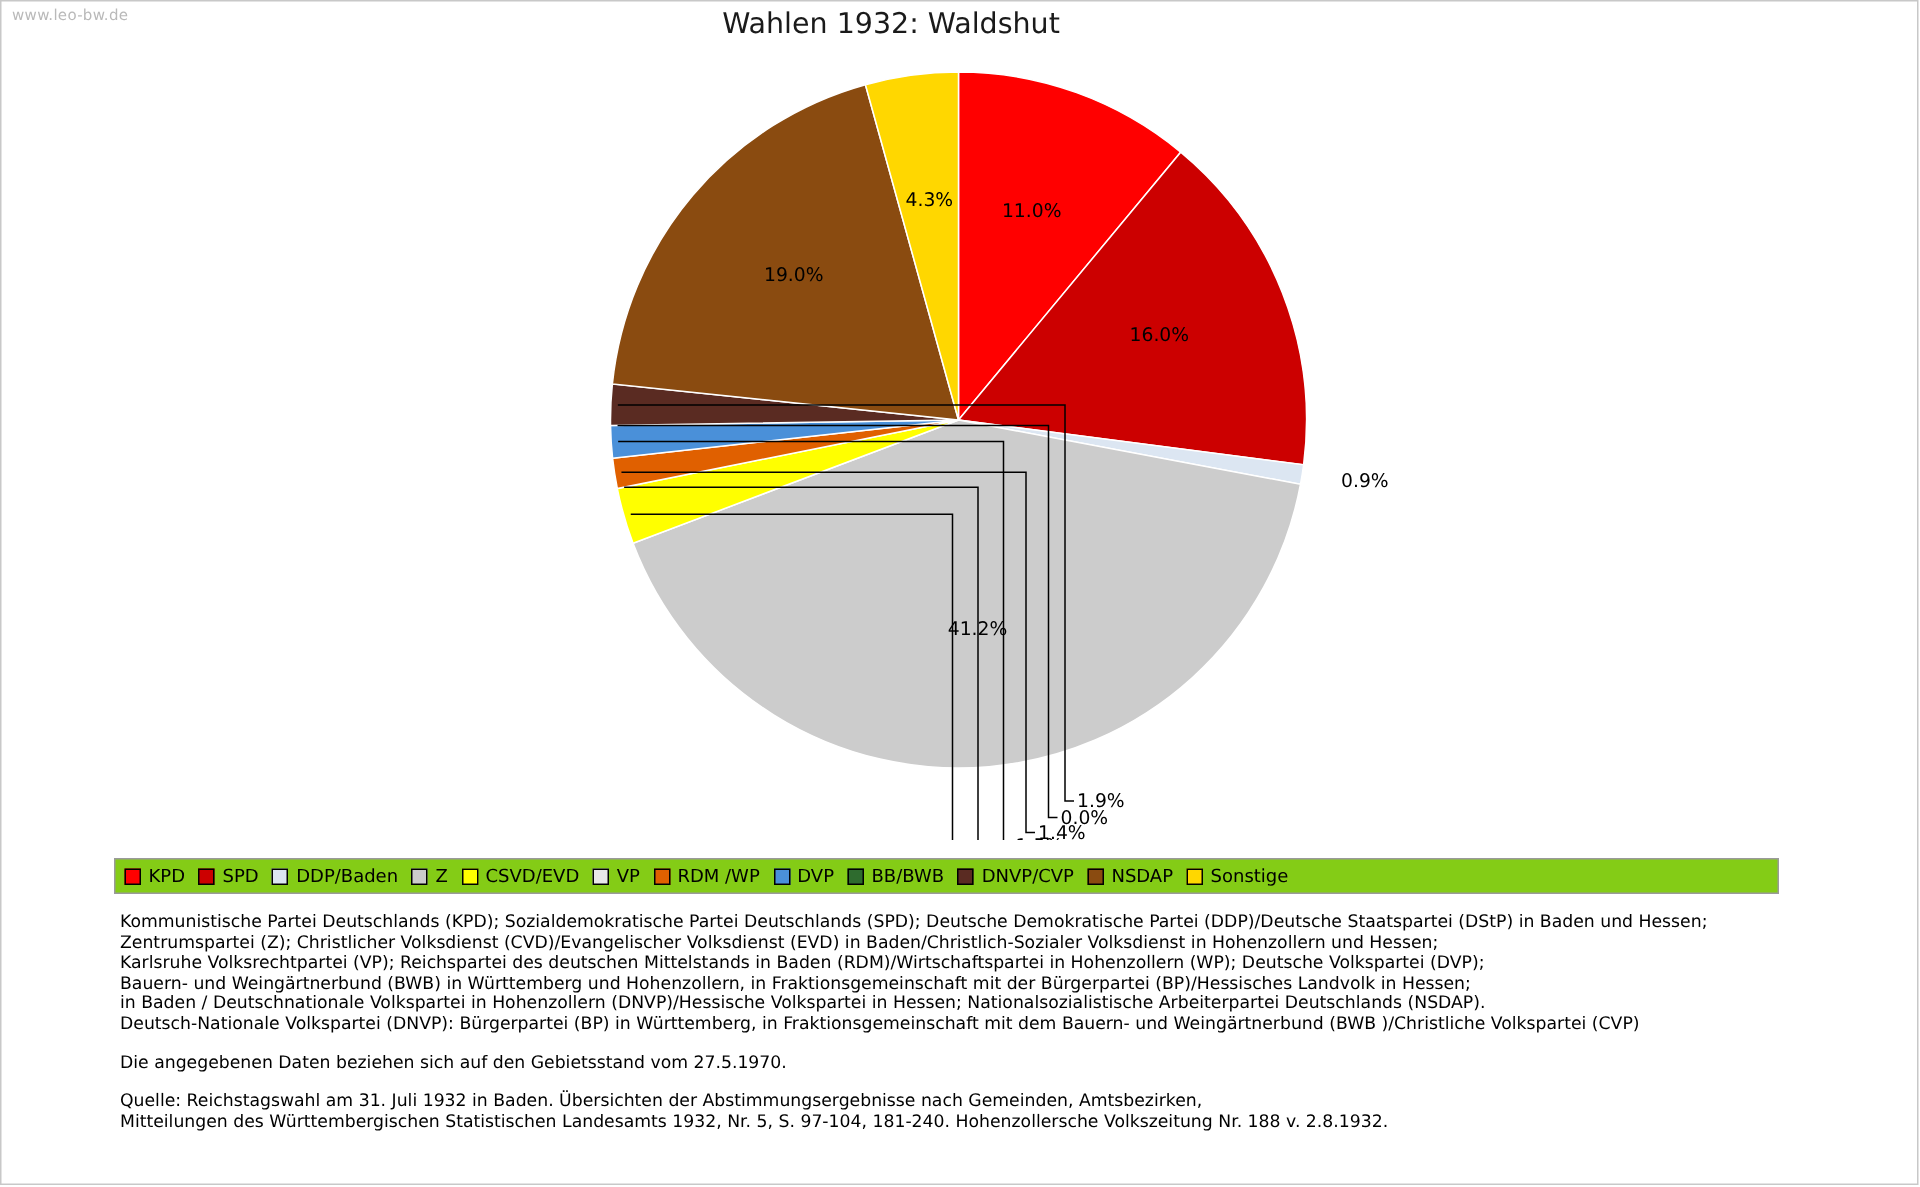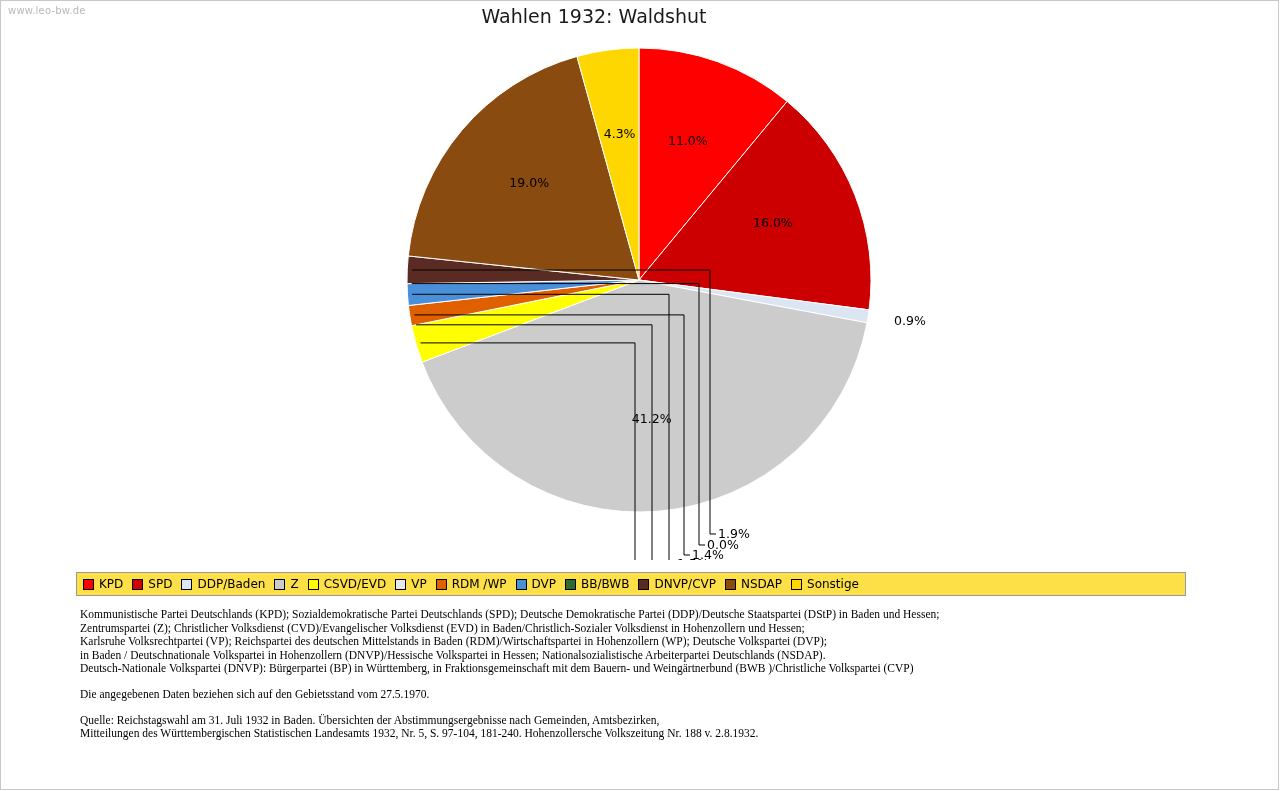--- a/index.html
+++ b/index.html
@@ -62,21 +62,21 @@
     stroke-width: 1;
     fill: none;
   }
   #legend {
     position: absolute;
     left: 76px;
     top: 572px;
     width: 1110px;
     height: 24px;
     border: 1px solid #9a9a9a;
-    background: #fde047;
+    background: #84cc16;
     box-sizing: border-box;
     display: flex;
     align-items: center;
     padding: 0 6px;
   }
   .legend-item {
     display: flex;
     align-items: center;
     margin-right: 9px;
     white-space: nowrap;
@@ -96,21 +96,20 @@
     position: absolute;
     left: 80px;
     top: 608px;
     width: 1150px;
     font-size: 11.5px;
     line-height: 13.6px;
     color: #000000;
   }
   #notes p {
     margin: 0;
-    font-family: Liberation Serif, serif;
   }
   #notes .block {
     margin-bottom: 12px;
   }
 </style>
 </head>
 <body>
 
 <div id="frame"></div>
 
@@ -206,20 +205,21 @@
       <span class="legend-swatch" style="background: rgb(255, 215, 0);"></span>
       <span class="legend-label">Sonstige</span>
     </div>
   </div>
 
 <div id="notes">
   <div class="block">
     <p>Kommunistische Partei Deutschlands (KPD); Sozialdemokratische Partei Deutschlands (SPD); Deutsche Demokratische Partei (DDP)/Deutsche Staatspartei (DStP) in Baden und Hessen;</p>
     <p>Zentrumspartei (Z); Christlicher Volksdienst (CVD)/Evangelischer Volksdienst (EVD) in Baden/Christlich-Sozialer Volksdienst in Hohenzollern und Hessen;</p>
     <p>Karlsruhe Volksrechtpartei (VP); Reichspartei des deutschen Mittelstands in Baden (RDM)/Wirtschaftspartei in Hohenzollern (WP); Deutsche Volkspartei (DVP);</p>
+    <p>Bauern- und Weingärtnerbund (BWB) in Württemberg und Hohenzollern, in Fraktionsgemeinschaft mit der Bürgerpartei (BP)/Hessisches Landvolk in Hessen;</p>
     <p>in Baden / Deutschnationale Volkspartei in Hohenzollern (DNVP)/Hessische Volkspartei in Hessen; Nationalsozialistische Arbeiterpartei Deutschlands (NSDAP).</p>
     <p>Deutsch-Nationale Volkspartei (DNVP): Bürgerpartei (BP) in Württemberg, in Fraktionsgemeinschaft mit dem Bauern- und Weingärtnerbund (BWB )/Christliche Volkspartei (CVP)</p>
   </div>
   <div class="block">
     <p>Die angegebenen Daten beziehen sich auf den Gebietsstand vom 27.5.1970.</p>
   </div>
   <div class="block">
     <p>Quelle: Reichstagswahl am 31. Juli 1932 in Baden. Übersichten der Abstimmungsergebnisse nach Gemeinden, Amtsbezirken,</p>
     <p>Mitteilungen des Württembergischen Statistischen Landesamts 1932, Nr. 5, S. 97-104, 181-240. Hohenzollersche Volkszeitung Nr. 188 v. 2.8.1932.</p>
   </div>

